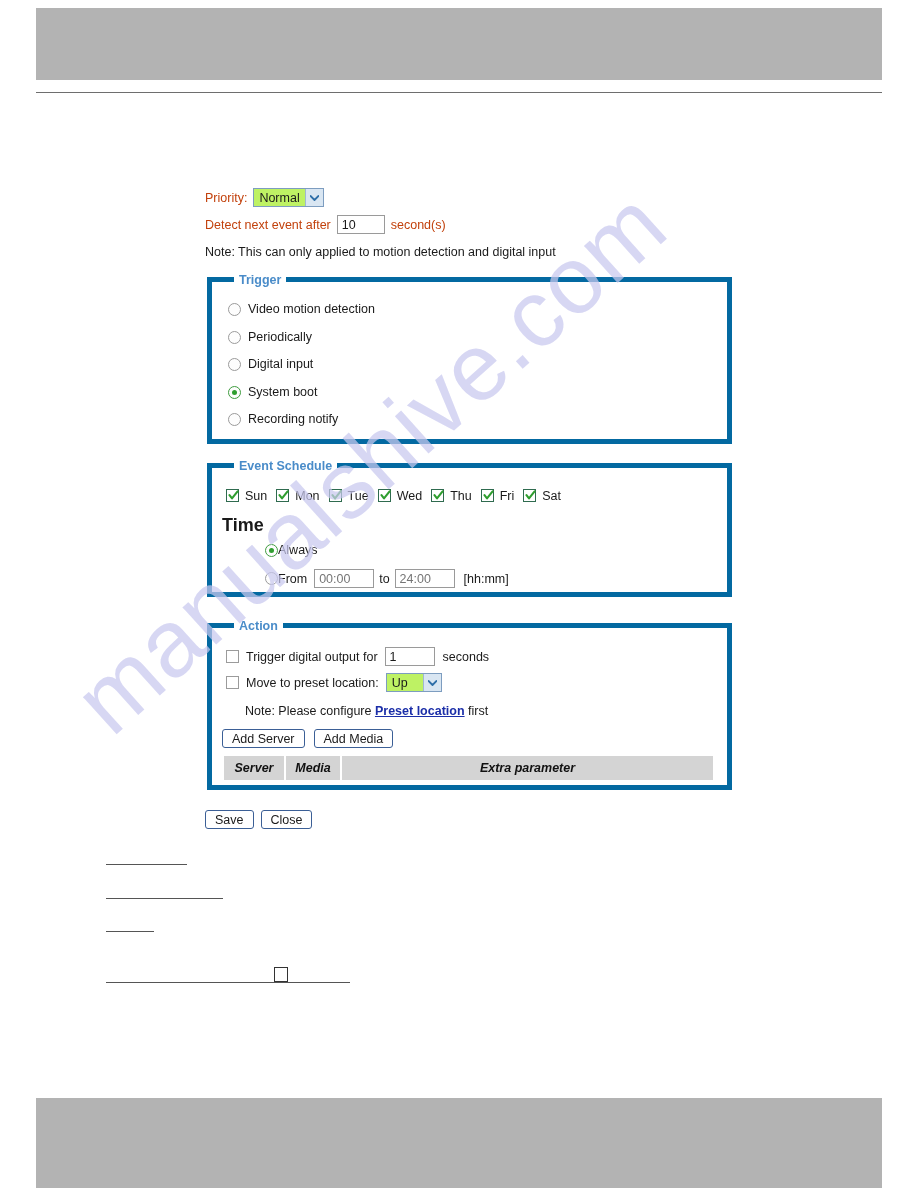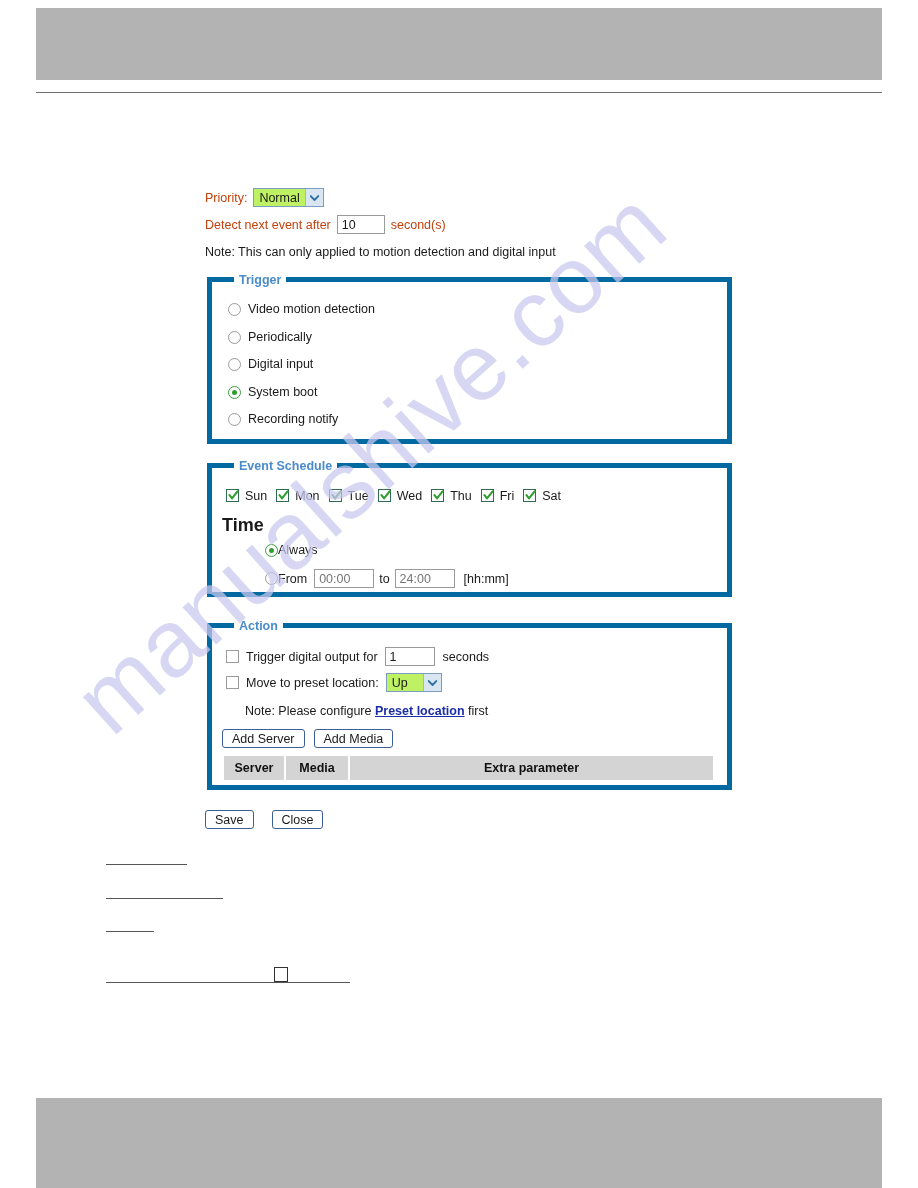--- a/index.html
+++ b/index.html
@@ -300,43 +300,44 @@
   
   #act-table {
     position: absolute;
     left: 222px; top: 756px;
     width: 491px;
     height: 24px;
     display: flex;
     align-items: stretch;
     background: #0ea5e9;
     box-sizing: border-box;
+    font-style: italic;
   }
   #act-table .th {
     display: flex;
     align-items: center;
     justify-content: center;
     font-weight: bold;
     font-size: 12.5px;
     color: #111111;
     background: #d4d4d4;
     border-left: 2px solid #ffffff;
     box-sizing: border-box;
   }
   #act-table .th:first-child { border-left: 2px solid #ffffff; }
   #act-table .th-server { width: 62px; }
-  #act-table .th-media  { width: 64px; }
+  #act-table .th-media  { width: 56px; }
   #act-table .th-extra  { flex: 1 1 auto; }
 
   
   #btn-row-footer {
     position: absolute;
     left: 205px; top: 810px;
     display: flex;
-    gap: 18px;
+    gap: 7px;
   }
 
   
   .rule {
     position: absolute;
     height: 0;
     border-top: 1px solid #555555;
   }
   #rule-1 { left: 106px; top: 864px;  width: 81px; }
   #rule-2 { left: 106px; top: 898px;  width: 117px; }

